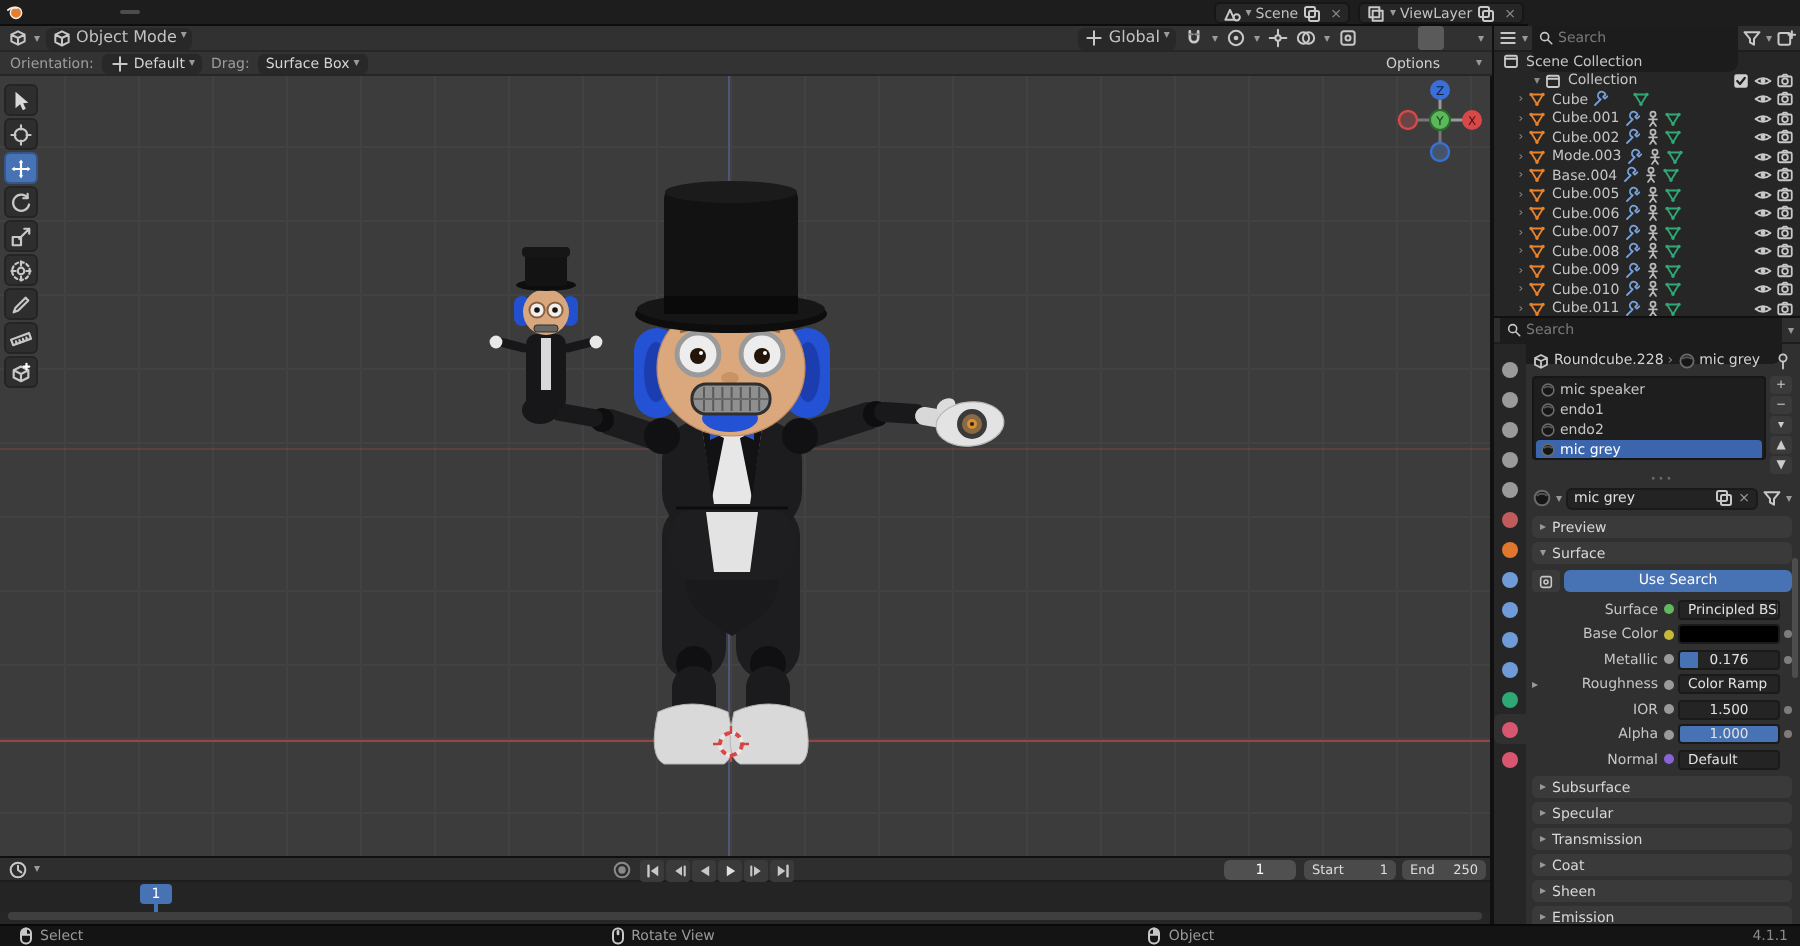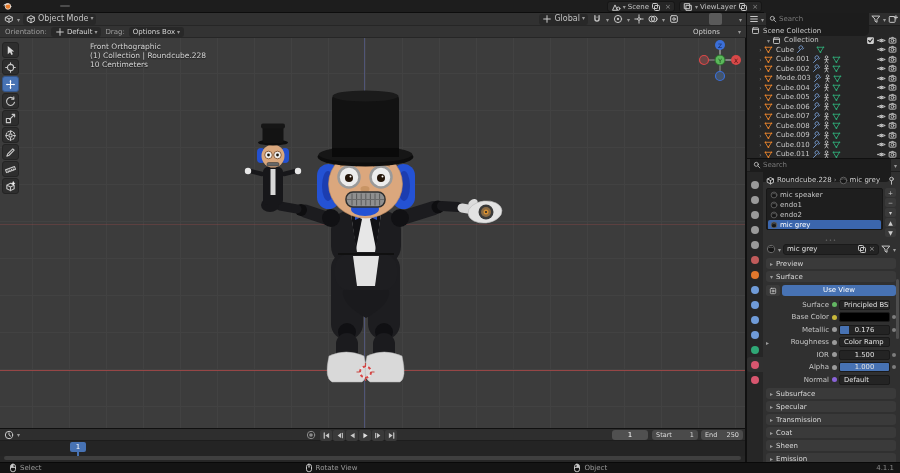--- a/index.html
+++ b/index.html
@@ -272,21 +272,21 @@
       <span class="ic">
           <svg viewBox="0 0 12 12" width="100%" height="100%" fill="none" stroke="#c8c8c8" stroke-width="1.2" stroke-linecap="round" stroke-linejoin="round">
             <path d="M6,2 V10 M2,6 H10"></path>
           </svg>
         </span>
       <span>Default</span>
         <span class="car">▾</span>
     </div>
     <span class="lab">Drag:</span>
     <div class="tool-pill">
-      <span>Options Box</span>
+      <span>Surface Box</span>
         <span class="car">▾</span>
     </div>
     <div id="options-btn">
       <span>Options</span>
         <span class="car">▾</span>
     </div>
   </div>
 
   <div id="viewport">
     <div id="axis-x2"></div>
@@ -377,25 +377,20 @@
       <ellipse cx="365.5" cy="116.5" rx="47" ry="8" fill="#161616"></ellipse>
       <rect x="332" y="56" width="67" height="63" rx="5" fill="#121212"></rect>
       <ellipse cx="365.5" cy="58" rx="33" ry="5.5" fill="#1b1b1b"></ellipse>
       <rect x="332" y="110" width="67" height="9" fill="#0a0a0a"></rect>
 
       <circle cx="365.5" cy="334" r="5.5" fill="none" stroke="#e8e8e8" stroke-width="2"></circle>
       <circle cx="365.5" cy="334" r="5.5" fill="none" stroke="#d84848" stroke-width="2" stroke-dasharray="2.8 2.8"></circle>
       <path d="M365.5,325 V329 M365.5,339 V343 M356.5,334 H360.5 M370.5,334 H374.5" stroke="#c84843" stroke-width="1.2"></path>
     </svg>
 
-    <div id="vp-text">
-      <div>Front Orthographic</div>
-      <div>(1) Collection | Roundcube.228</div>
-      <div>10 Centimeters</div>
-    </div>
 
     <div id="toolbar">
 
     <div class="tbtn">
           <span class="ic">
             <svg viewBox="0 0 12 12" width="100%" height="100%" fill="none" stroke="#c8c8c8" stroke-width="1.2" stroke-linecap="round" stroke-linejoin="round">
               <path d="M3,1 L3,10 L5.5,7.8 L7,11 L8.6,10.2 L7.2,7.2 L10,7 Z" fill="#d8d8d8" stroke="none"></path>
             </svg>
           </span>
         </div>
@@ -876,21 +871,21 @@
         <div class="orow" style="padding-left:10px">
           <span class="o-caret">›</span>
           <span class="o-ic ic">
             <svg viewBox="0 0 12 12" width="100%" height="100%" fill="none" stroke="#c8c8c8" stroke-width="1.2" stroke-linecap="round" stroke-linejoin="round">
               <path d="M2,3 H10 L6,9.5 Z" stroke="#e8832c"></path>
               <circle cx="2" cy="3" r="1.1" fill="#e8832c" stroke="none"></circle>
               <circle cx="10" cy="3" r="1.1" fill="#e8832c" stroke="none"></circle>
               <circle cx="6" cy="9.5" r="1.1" fill="#e8832c" stroke="none"></circle>
             </svg>
           </span>
-          <span class="o-label">Cube.004</span>
+          <span class="o-label">Base.004</span>
           <span class="o-mods">
             <span class="o-ic ic">
               <svg viewBox="0 0 12 12" width="100%" height="100%" fill="none" stroke="#c8c8c8" stroke-width="1.2" stroke-linecap="round" stroke-linejoin="round">
                 <path d="M2,10 L5.8,6.2 M5.8,6.2 a2.6,2.6 0 1 1 3.2,-3.2 l-1.6,1.6 1.2,1.2 1.6,-1.6" stroke="#7aa2d8"></path>
               </svg>
             </span>
             <span class="o-ic ic ic-armature">
               <svg viewBox="0 0 12 12" width="100%" height="100%" fill="none" stroke="#c8c8c8" stroke-width="1.2" stroke-linecap="round" stroke-linejoin="round">
                 <circle cx="6" cy="2.8" r="1.7" stroke="#b8b8b8"></circle>
                 <path d="M6,4.8 V7.8 M6,7.8 L4,10.6 M6,7.8 L8,10.6 M3.4,6.2 H8.6" stroke="#b8b8b8"></path>
@@ -1427,21 +1422,21 @@
       </div>
       <div id="use-nodes-row">
         <div id="node-box">
             <span class="ic" style="width:8px;height:8px">
               <svg viewBox="0 0 12 12" width="100%" height="100%" fill="none" stroke="#c8c8c8" stroke-width="1.2" stroke-linecap="round" stroke-linejoin="round">
                 <rect x="2" y="2" width="8" height="8" rx="1.5"></rect>
                 <circle cx="6" cy="6" r="1.5"></circle>
               </svg>
             </span>
           </div>
-        <div id="use-nodes-btn">Use View</div>
+        <div id="use-nodes-btn">Use Search</div>
       </div>
       <div id="surface-rows">
 
       <div class="srow">
             <span class="expander">▸</span>
             <span class="slabel">Surface</span>
             <span class="socket" style="background: rgb(99, 183, 99);"></span>
             <div class="widget w-node">
               <div class="fill"></div>
               <span class="wval">Principled BSDF</span>

